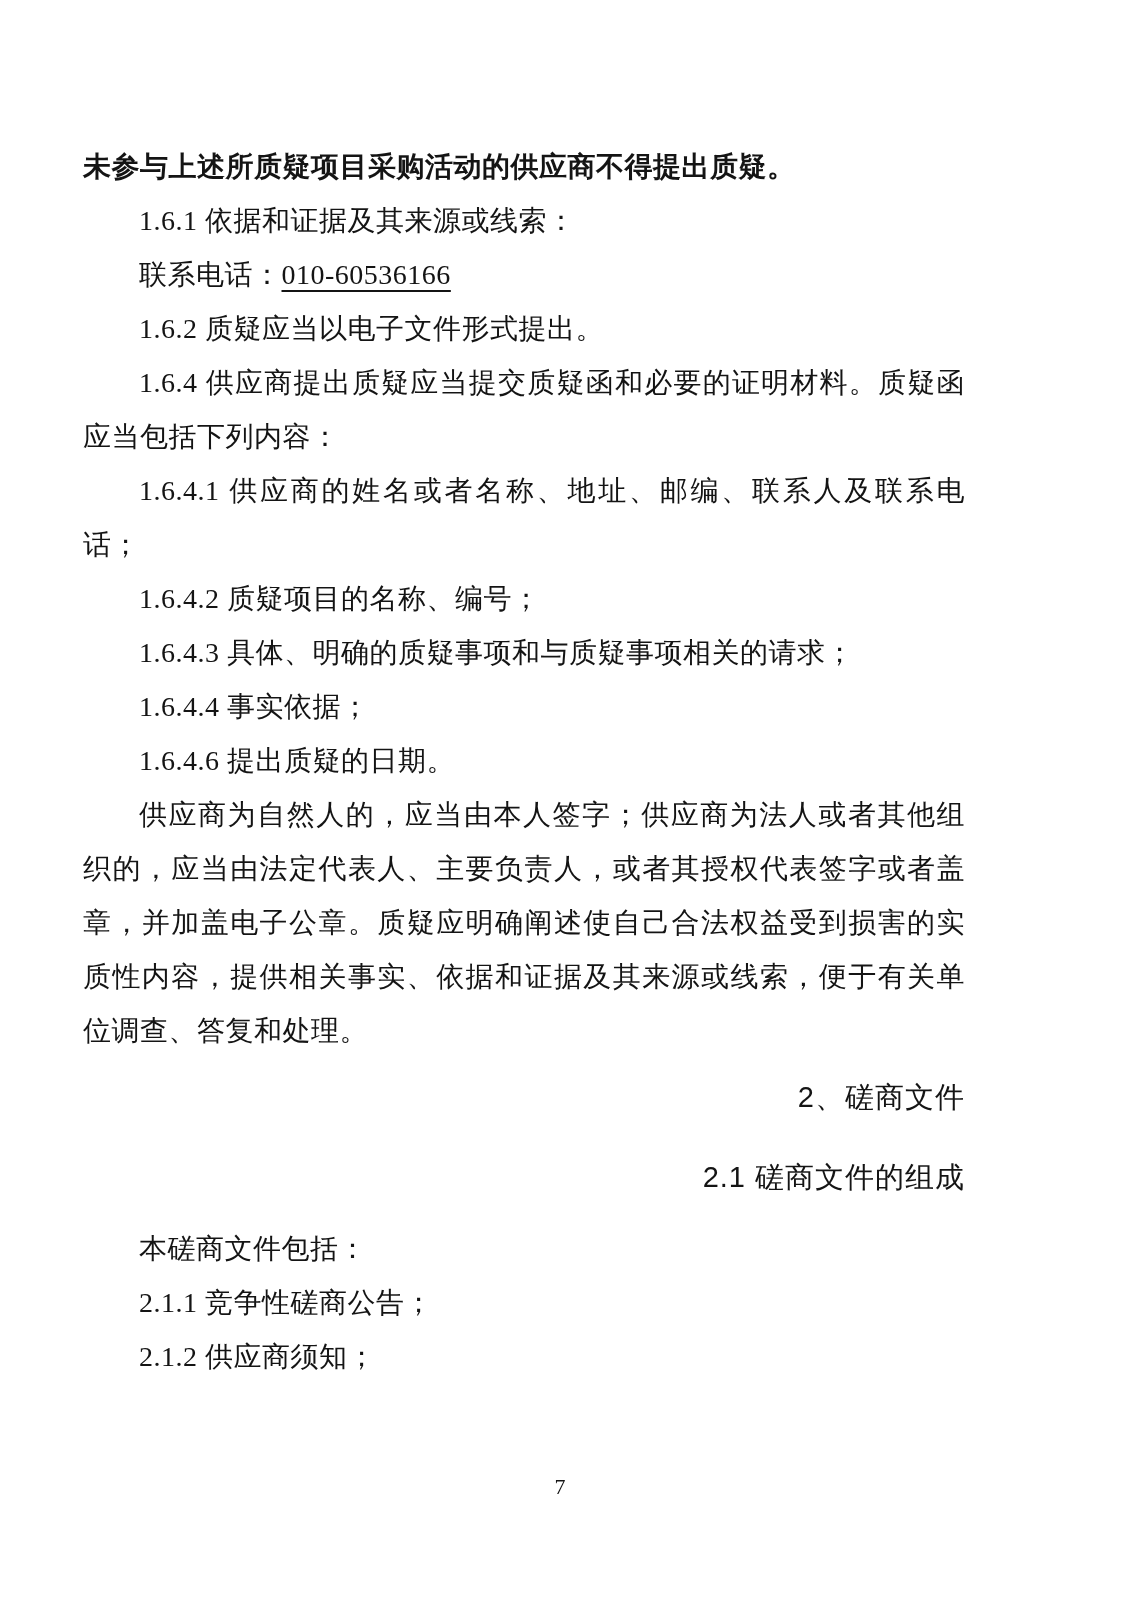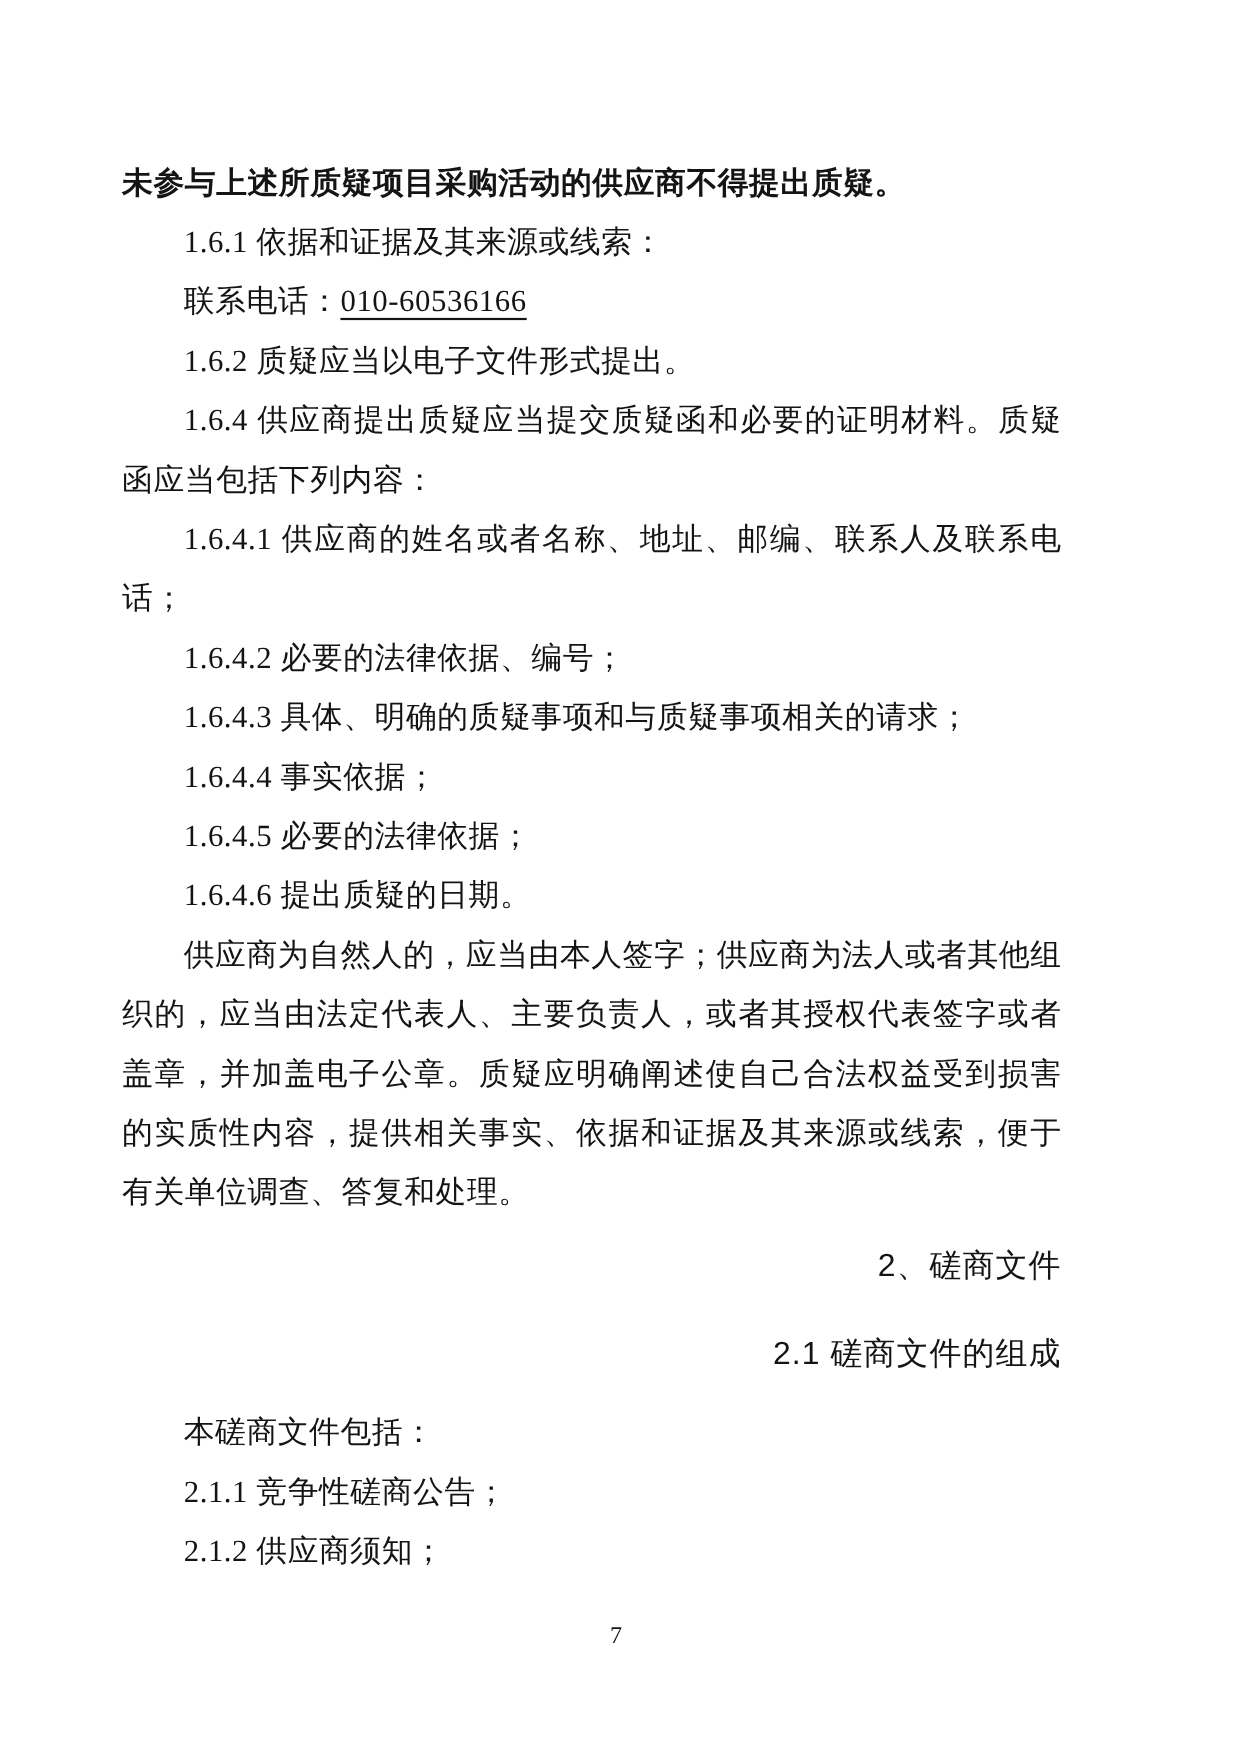--- a/index.html
+++ b/index.html
@@ -8,21 +8,21 @@
     height: 1600px;
     background: #ffffff;
     color: #141414;
     font-family: "Liberation Serif", "DejaVu Serif", serif;
     position: relative;
     overflow: hidden;
   }
   .page {
     position: absolute;
     top: 0; left: 0; right: 0; bottom: 0;
-    padding: 140px 166px 0 111px;
+    padding: 140px 166px 0 83px;
     box-sizing: border-box;
   }
   .page p {
     margin: 0;
     font-size: 28px;
     line-height: 54px;
     text-align: justify;
     letter-spacing: 0.5px;
   }
   .indent { text-indent: 2em; }
@@ -62,27 +62,26 @@
 
 
   <p class="indent"><span>联系电话：</span><span class="underlined">010-60536166</span></p>
 
   <p class="indent">1.6.2 质疑应当以电子文件形式提出。</p>
 
   <p class="indent">1.6.4 供应商提出质疑应当提交质疑函和必要的证明材料。质疑函应当包括下列内容：</p>
 
   <p class="indent">1.6.4.1 供应商的姓名或者名称、地址、邮编、联系人及联系电话；</p>
 
-  <p class="indent">1.6.4.2 必要的法律依据、编号；</p>
+  <p class="indent">1.6.4.2 质疑项目的名称、编号；</p>
 
   <p class="indent">1.6.4.3 具体、明确的质疑事项和与质疑事项相关的请求；</p>
 
   <p class="indent">1.6.4.4 事实依据；</p>
 
-  <p class="indent">1.6.4.5 必要的法律依据；</p>
 
   <p class="indent">1.6.4.6 提出质疑的日期。</p>
 
   <p class="indent">供应商为自然人的，应当由本人签字；供应商为法人或者其他组织的，应当由法定代表人、主要负责人，或者其授权代表签字或者盖章，并加盖电子公章。质疑应明确阐述使自己合法权益受到损害的实质性内容，提供相关事实、依据和证据及其来源或线索，便于有关单位调查、答复和处理。</p>
 
   <h2 class="heading h-main">2、磋商文件</h2>
 
   <h3 class="heading h-sub">2.1 磋商文件的组成</h3>
 
   <p class="indent">本磋商文件包括：</p>

